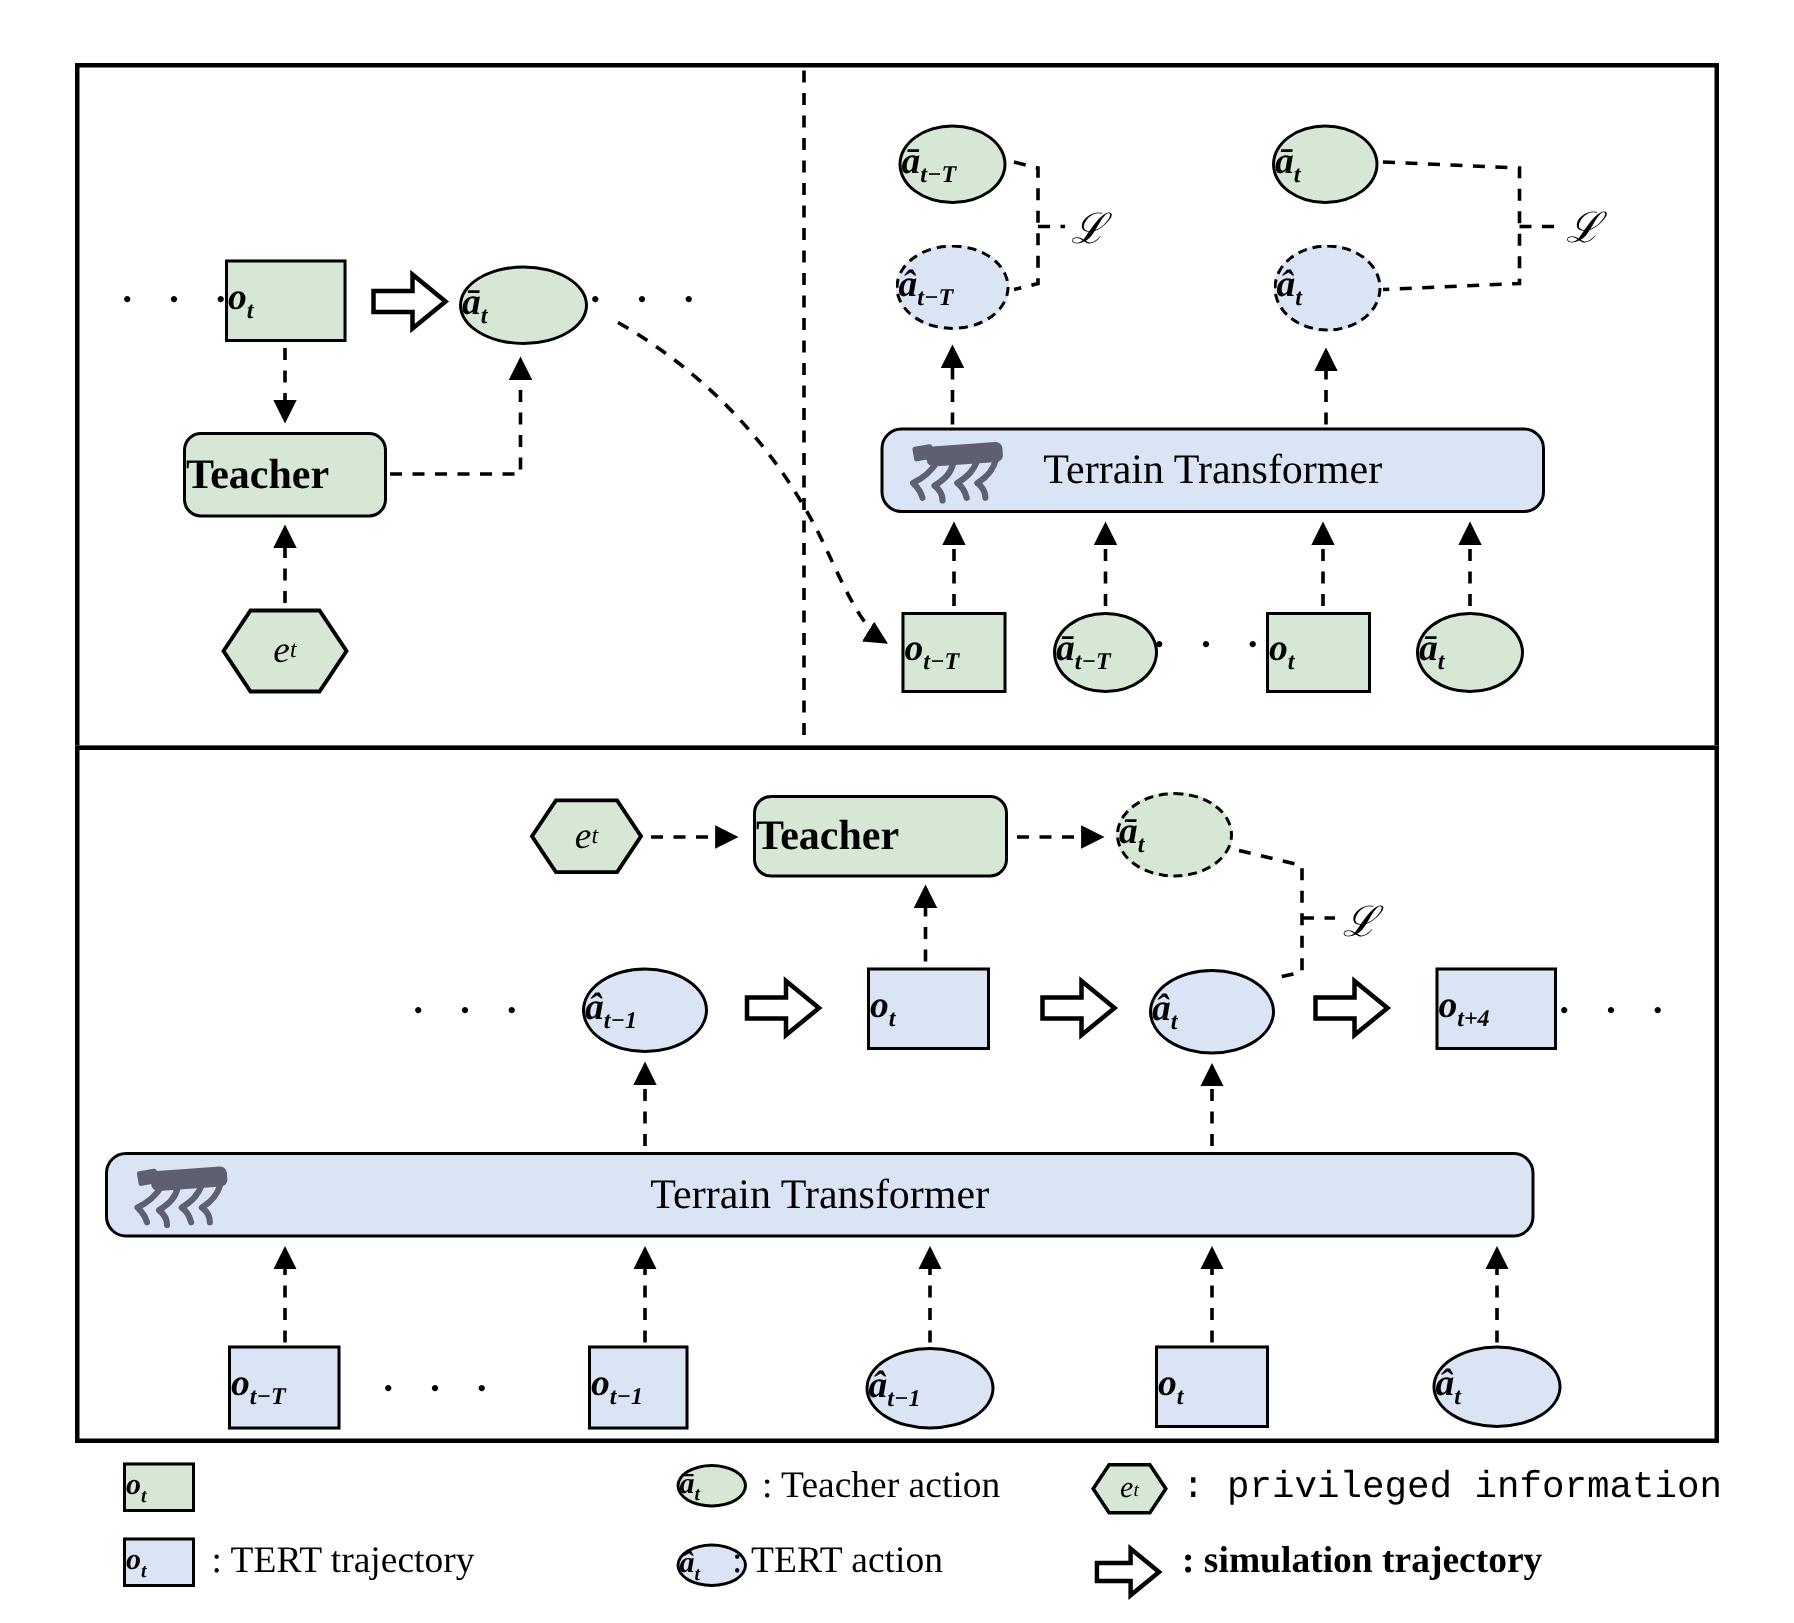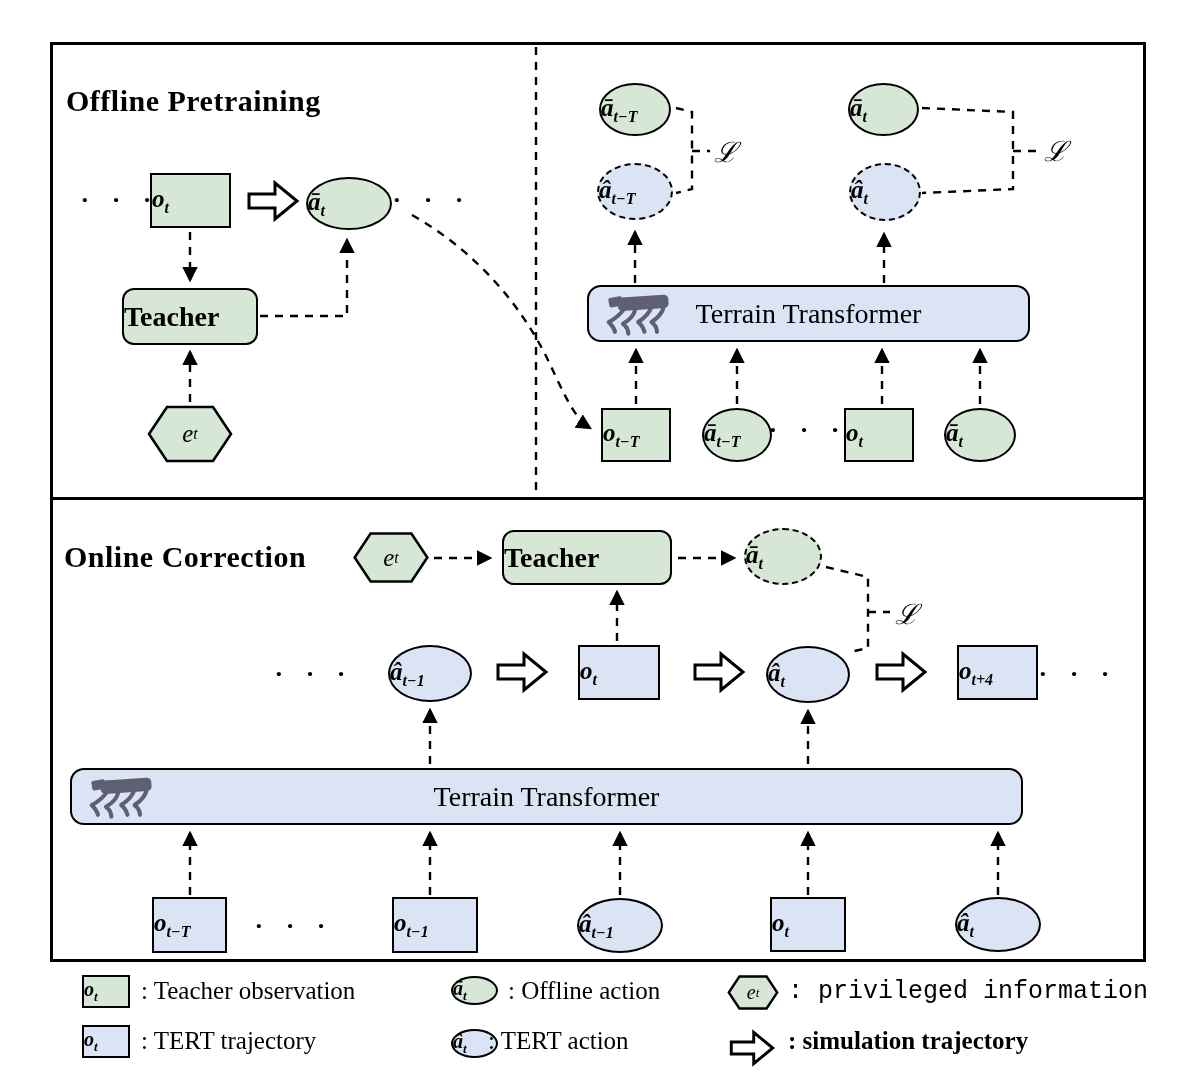--- a/index.html
+++ b/index.html
@@ -73,21 +73,20 @@
     <path class="dash" d="M617,641 V592" marker-end="url(#ah)"></path>
     <path class="dash" d="M430,764 V710" marker-end="url(#ah)"></path>
     <path class="dash" d="M808,764 V711" marker-end="url(#ah)"></path>
     <path class="dash" d="M190,895 V833" marker-end="url(#ah)"></path>
     <path class="dash" d="M430,895 V833" marker-end="url(#ah)"></path>
     <path class="dash" d="M620,895 V833" marker-end="url(#ah)"></path>
     <path class="dash" d="M808,895 V833" marker-end="url(#ah)"></path>
     <path class="dash" d="M998,895 V833" marker-end="url(#ah)"></path>
   </svg>
 
-  <div class="title" style="left:66px;top:84px;">Offline Pretraining</div>
 
   <div class="dots" style="left:88px;top:184px;width:64px;height:32px;">· · ·</div>
 
   <div class="node rect green" style="left:150px;top:173px;width:81px;height:55px;">
     <span class="var"><span>o</span><sub>t</sub></span>
   </div>
 
   <svg class="blockarrow" style="left:246px;top:179px;" width="54" height="44" viewBox="0 0 54 44">
     <path d="M3 15 H29 V4 L51 22 L29 40 V29 H3 Z" fill="#fff" stroke="#000" stroke-width="3"></path>
   </svg>
@@ -151,21 +150,20 @@
     <span class="var"><span>ā</span><sub>t−T</sub></span>
   </div>
   <div class="dots" style="left:776px;top:414px;width:64px;height:32px;">· · ·</div>
   <div class="node rect green" style="left:844px;top:408px;width:70px;height:54px;">
     <span class="var"><span>o</span><sub>t</sub></span>
   </div>
   <div class="node ellipse green" style="left:944px;top:408px;width:72px;height:54px;">
     <span class="var"><span>ā</span><sub>t</sub></span>
   </div>
 
-  <div class="title" style="left:64px;top:540px;">Online Correction</div>
 
   <div class="hexwrap" style="left:352px;top:529px;width:78px;height:57px;">
     <svg width="78" height="57" viewBox="0 0 88 60">
       <polygon points="3,30 21,3 67,3 85,30 67,57 21,57" fill="#d6e8d5" stroke="#000" stroke-width="2.9"></polygon>
     </svg>
     <span class="var">
         <span>e</span>
         <sub>t</sub>
       </span>
   </div>
@@ -216,42 +214,41 @@
         <rect x="12" y="9" width="15" height="11" rx="2" transform="rotate(-10 19 14)"></rect>
       </g>
     </svg>
     <span class="bar-label">Terrain Transformer</span>
   </div>
 
   <div class="node rect blue" style="left:152px;top:897px;width:75px;height:56px;">
     <span class="var"><span>o</span><sub>t−T</sub></span>
   </div>
   <div class="dots" style="left:262px;top:910px;width:64px;height:32px;">· · ·</div>
-  <div class="node rect blue" style="left:392px;top:897px;width:86px;height:56px;">
+  <div class="node rect blue" style="left:392px;top:897px;width:67px;height:56px;">
     <span class="var"><span>o</span><sub>t−1</sub></span>
   </div>
   <div class="node ellipse blue" style="left:577px;top:898px;width:86px;height:55px;">
     <span class="var"><span>â</span><sub>t−1</sub></span>
   </div>
   <div class="node rect blue" style="left:770px;top:897px;width:76px;height:55px;">
     <span class="var"><span>o</span><sub>t</sub></span>
   </div>
   <div class="node ellipse blue" style="left:955px;top:897px;width:86px;height:55px;">
     <span class="var"><span>â</span><sub>t</sub></span>
   </div>
 
   <div class="node rect green small" style="left:82px;top:975px;width:48px;height:33px;">
     <span class="var"><span>o</span><sub>t</sub></span>
   </div>
-  <div class="legend-text" style="left:141px;top:977px;">: Teacher observation</div>
 
   <div class="node ellipse green small" style="left:451px;top:976px;width:47px;height:29px;">
     <span class="var"><span>ā</span><sub>t</sub></span>
   </div>
-  <div class="legend-text" style="left:508px;top:977px;">: Offline action</div>
+  <div class="legend-text" style="left:508px;top:977px;">: Teacher action</div>
 
   <div class="hexwrap small" style="left:727px;top:974px;width:52px;height:37px;">
     <svg width="52" height="37" viewBox="0 0 88 60">
       <polygon points="3,30 21,3 67,3 85,30 67,57 21,57" fill="#d6e8d5" stroke="#000" stroke-width="4"></polygon>
     </svg>
     <span class="var">
         <span>e</span>
         <sub>t</sub>
       </span>
   </div>

